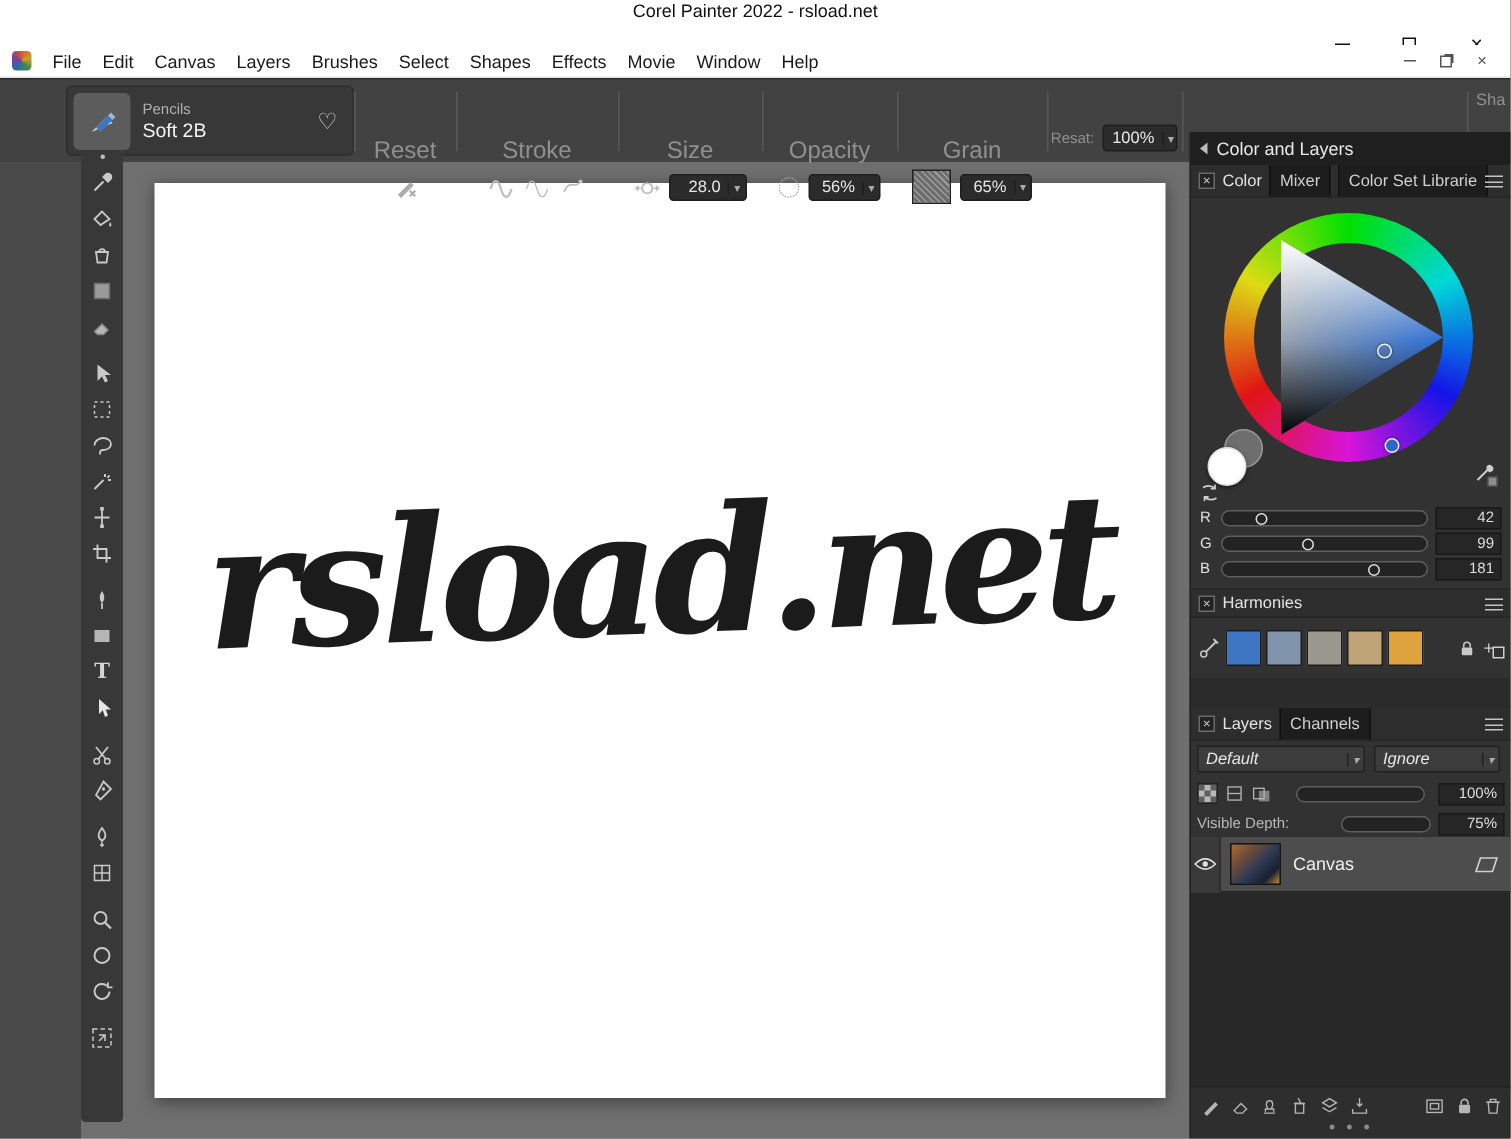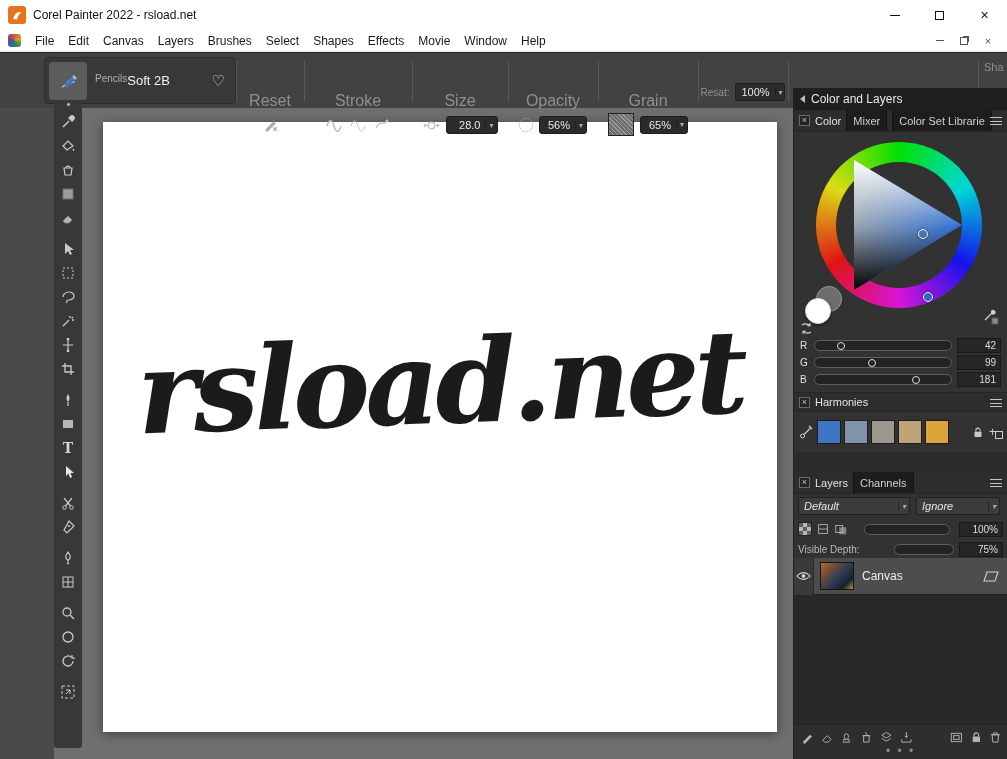--- a/index.html
+++ b/index.html
@@ -1,20 +1,20 @@
 <!DOCTYPE html>
 <html><head>
 <meta charset="utf-8">
 <style>
   * { box-sizing: border-box; margin: 0; padding: 0; }
   html,body { width:1007px; height:759px; overflow:hidden; font-family:"Liberation Sans", sans-serif; background:#6f6f6f; position:relative; }
   svg { display:block; }
 
   
-  .titlebar { position:absolute; left:0; top:0; width:1007px; height:30px; background:#ffffff; display:flex; align-items:center; z-index:10; }
+  .titlebar { position:absolute; left:0; top:0; width:1007px; height:30px; background:#ffffff; display:flex; align-items:center; z-index:10;flex-direction:column; }
   .app-logo { width:18px; height:18px; margin:0 7px 0 8px; }
   .title-text { font-size:12px; color:#111; }
   .win-btns { margin-left:auto; display:flex; height:30px; }
   .win-btn { width:45px; height:30px; display:flex; align-items:center; justify-content:center; color:#111; font-size:14px; }
   .glyph-min { width:10px; height:1px; background:#111; display:block; }
   .glyph-max { width:9px; height:9px; border:1px solid #111; display:block; }
 
   
   .menubar { position:absolute; left:0; top:30px; width:1007px; height:22px; background:#ffffff; display:flex; align-items:center; gap:14px; padding:0 8px; z-index:10; border-bottom:1px solid #e2e2e2; }
   .menu-logo { width:13px; height:13px; border-radius:3px; background:conic-gradient(#d85c2c,#caa02c,#3c8a4c,#2c6aaa,#7c3c9a,#d85c2c); }
@@ -22,21 +22,21 @@
   .doc-btns { margin-left:auto; display:flex; gap:10px; align-items:center; padding-right:4px; }
   .doc-btn { color:#555; font-size:11px; display:flex; align-items:center; justify-content:center; width:14px; height:14px; }
   .glyph-min-s { width:8px; height:1px; background:#555; display:block; }
   .glyph-restore { width:8px; height:8px; border:1px solid #555; box-shadow:2px -2px 0 -1px #555; display:block; }
 
   
   .propbar { position:absolute; left:0; top:52px; width:1007px; height:56px; background:#424242; border-top:1px solid #2c2c2c; z-index:2; }
   .pb-sep { position:absolute; top:8px; width:1px; height:40px; background:#585858; }
   .brush-selector { position:absolute; left:44px; top:4px; width:192px; height:47px; background:#383838; border:1px solid #2d2d2d; border-radius:4px; display:flex; align-items:center; }
   .brush-tile { width:38px; height:38px; margin-left:4px; background:#5c5c5c; border-radius:4px; display:flex; align-items:center; justify-content:center; }
-  .brush-labels { margin-left:8px; display:flex; flex-direction:row; gap:0; }
+  .brush-labels { margin-left:8px; display:flex; flex-direction:column; gap:0; }
   .brush-cat { font-size:10px; color:#b0b0b0; }
   .brush-var { font-size:13px; color:#f2f2f2; }
   .heart { margin-left:auto; margin-right:10px; font-size:15px; color:#cfcfcf; }
   .pb-sec { position:absolute; top:4px; height:48px; }
   .pb-label { display:block; text-align:center; font-size:16px; color:#909090; padding-top:3px;margin-top:32px; }
   .pb-row { display:flex; align-items:center; justify-content:center; gap:6px; margin-top:6px; }
   .valuebox { display:flex; align-items:center; height:18px; background:#2b2b2b; border:1px solid #1e1e1e; border-radius:3px; padding:0 3px 0 5px; color:#e8e8e8; font-size:11px; }
   .valuebox .num { text-align:right; }
   .valuebox .dd { border-left:1px solid #1e1e1e; margin-left:5px; padding-left:3px; font-size:8px; color:#aaa; }
   .grain-thumb { width:26px; height:23px; border:1px solid #222; background:repeating-linear-gradient(45deg,#9a9a9a 0 1px,#6e6e6e 1px 3px); }

